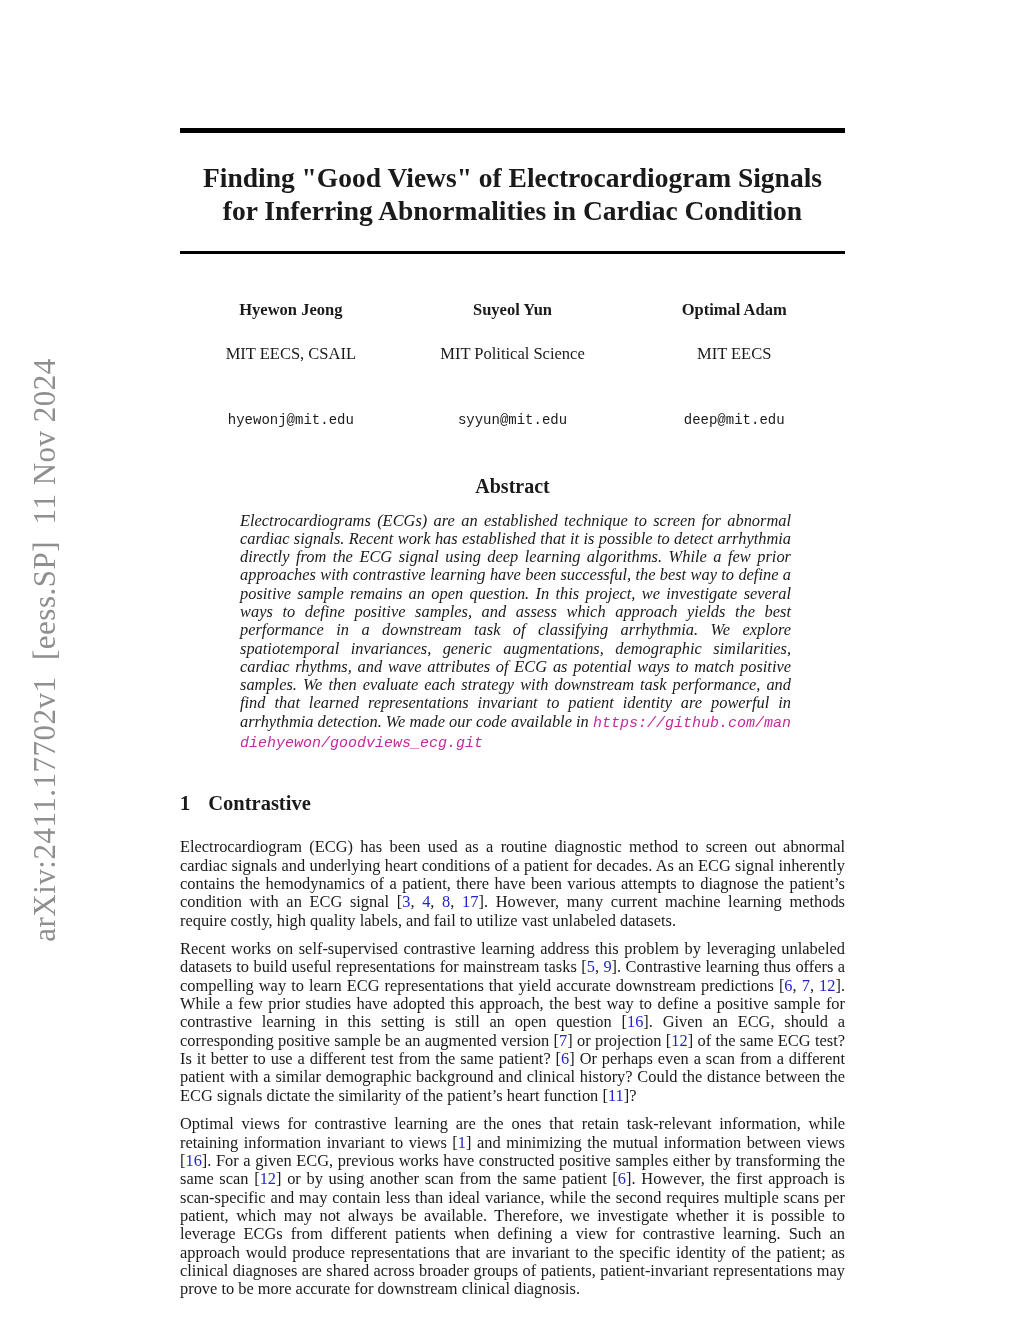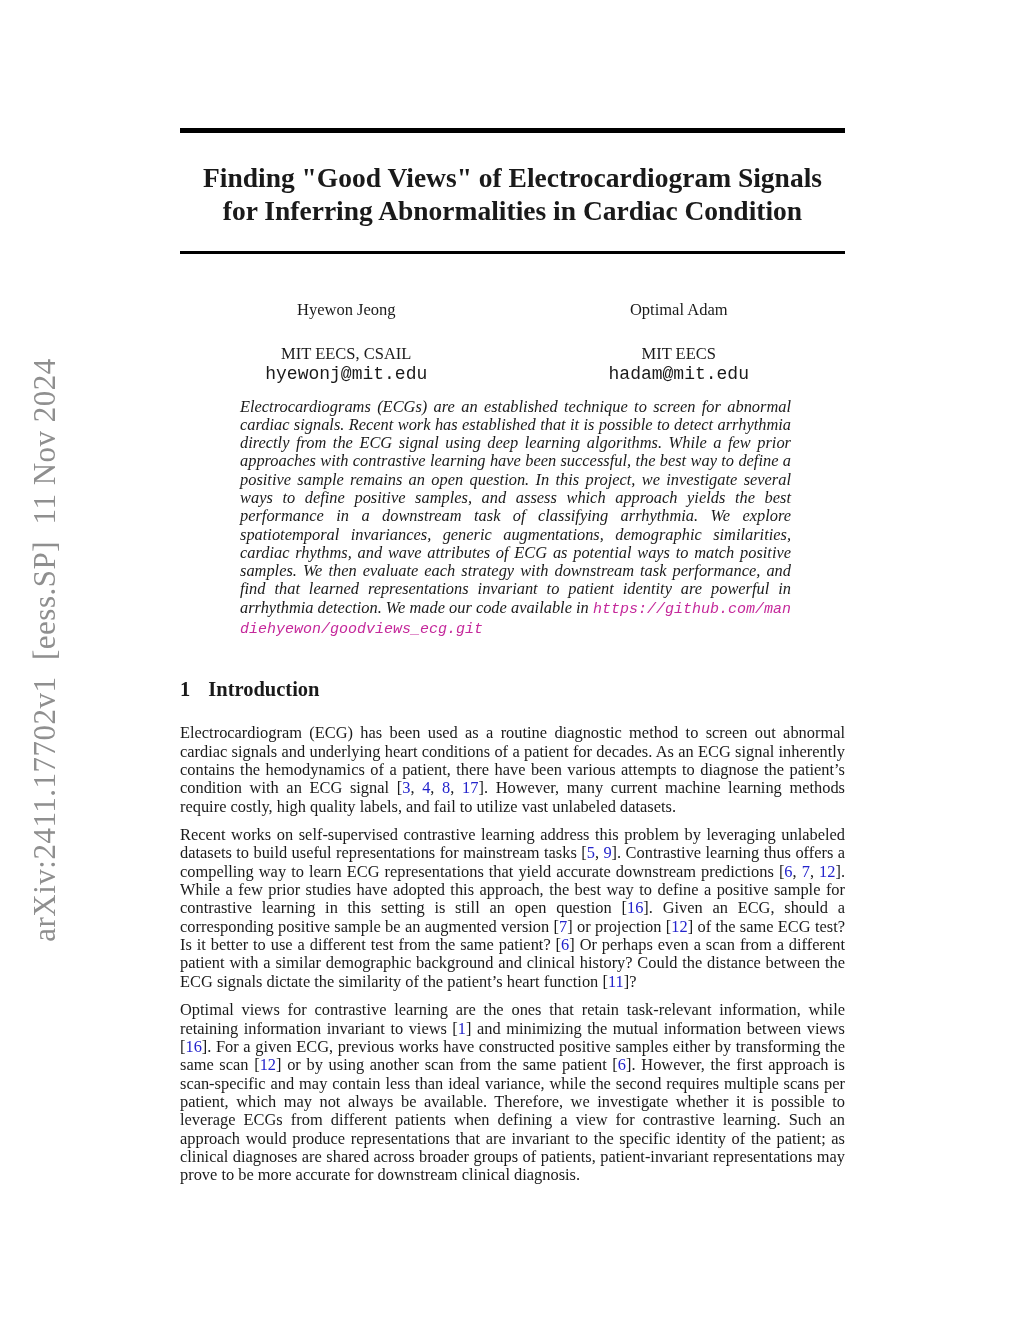--- a/index.html
+++ b/index.html
@@ -35,23 +35,23 @@
     text-align: center;
     line-height: 33px;
     text-wrap: balance;
   }
   .authors {
     display: flex;
     margin-top: 46px;
     text-align: center;
   }
   .author { flex: 1; }
-  .author-name  { font-weight: normal; font-size: 16.5px; line-height: 20px; }
+  .author-name  { font-weight: bold; font-size: 16.5px; line-height: 20px; }
   .author-affil { font-size: 16.5px; line-height: 20px; margin-top: 24px; }
-  .author-email { font-family: "Liberation Mono", monospace; font-size: 18px; line-height: 20px; }
+  .author-email { font-family: "Liberation Mono", monospace; font-size: 14px; line-height: 20px; margin-top: 46px; }
   .abstract-heading {
     margin-top: 44px;
     text-align: center;
     font-weight: bold;
     font-size: 20px;
     line-height: 24px;
   }
   .abstract-body {
     margin: 14px 54px 0 60px;
     font-size: 16.4px;
@@ -97,31 +97,37 @@
 
   <div class="rule-thin"></div>
 
   <div class="authors">
     <div class="author">
       <div class="author-name">Hyewon Jeong</div>
       <div class="author-affil">MIT EECS, CSAIL</div>
       <div class="author-email">hyewonj@mit.edu</div>
     </div>
     <div class="author">
+      <div class="author-name">Suyeol Yun</div>
+      <div class="author-affil">MIT Political Science</div>
+      <div class="author-email">syyun@mit.edu</div>
+    </div>
+    <div class="author">
       <div class="author-name">Optimal Adam</div>
       <div class="author-affil">MIT EECS</div>
-      <div class="author-email">hadam@mit.edu</div>
+      <div class="author-email">deep@mit.edu</div>
     </div>
   </div>
 
+  <div class="abstract-heading">Abstract</div>
 
   <p class="abstract-body"><span>Electrocardiograms (ECGs) are an established technique to screen for abnormal cardiac signals. Recent work has established that it is possible to detect arrhythmia directly from the ECG signal using deep learning algorithms. While a few prior approaches with contrastive learning have been successful, the best way to define a positive sample remains an open question. In this project, we investigate several ways to define positive samples, and assess which approach yields the best performance in a downstream task of classifying arrhythmia. We explore spatiotemporal invariances, generic augmentations, demographic similarities, cardiac rhythms, and wave attributes of ECG as potential ways to match positive samples. We then evaluate each strategy with downstream task performance, and find that learned representations invariant to patient identity are powerful in arrhythmia detection. We made our code available in</span>
     <a class="url-link" href="#">https://github.com/mandiehyewon/goodviews_ecg.git</a></p>
 
   <div class="section-heading">
-    <span class="section-number">1</span><span>Introduction</span>
+    <span class="section-number">1</span><span>Contrastive</span>
   </div>
 
   <p class="para first"><span>Electrocardiogram (ECG) has been used as a routine diagnostic method to screen out abnormal cardiac signals and underlying heart conditions of a patient for decades. As an ECG signal inherently contains the hemodynamics of a patient, there have been various attempts to diagnose the patient’s condition with an ECG signal [</span><span class="cite">3</span><span>, </span><span class="cite">4</span><span>, </span><span class="cite">8</span><span>, </span><span class="cite">17</span><span>]. However, many current machine learning methods require costly, high quality labels, and fail to utilize vast unlabeled datasets.</span></p>
   <p class="para"><span>Recent works on self-supervised contrastive learning address this problem by leveraging unlabeled datasets to build useful representations for mainstream tasks [</span><span class="cite">5</span><span>, </span><span class="cite">9</span><span>]. Contrastive learning thus offers a compelling way to learn ECG representations that yield accurate downstream predictions [</span><span class="cite">6</span><span>, </span><span class="cite">7</span><span>, </span><span class="cite">12</span><span>]. While a few prior studies have adopted this approach, the best way to define a positive sample for contrastive learning in this setting is still an open question [</span><span class="cite">16</span><span>]. Given an ECG, should a corresponding positive sample be an augmented version [</span><span class="cite">7</span><span>] or projection [</span><span class="cite">12</span><span>] of the same ECG test? Is it better to use a different test from the same patient? [</span><span class="cite">6</span><span>] Or perhaps even a scan from a different patient with a similar demographic background and clinical history? Could the distance between the ECG signals dictate the similarity of the patient’s heart function [</span><span class="cite">11</span><span>]?</span></p>
   <p class="para"><span>Optimal views for contrastive learning are the ones that retain task-relevant information, while retaining information invariant to views [</span><span class="cite">1</span><span>] and minimizing the mutual information between views [</span><span class="cite">16</span><span>]. For a given ECG, previous works have constructed positive samples either by transforming the same scan [</span><span class="cite">12</span><span>] or by using another scan from the same patient [</span><span class="cite">6</span><span>]. However, the first approach is scan-specific and may contain less than ideal variance, while the second requires multiple scans per patient, which may not always be available. Therefore, we investigate whether it is possible to leverage ECGs from different patients when defining a view for contrastive learning. Such an approach would produce representations that are invariant to the specific identity of the patient; as clinical diagnoses are shared across broader groups of patients, patient-invariant representations may prove to be more accurate for downstream clinical diagnosis.</span></p>
 
 </div>
 
 </body></html>

